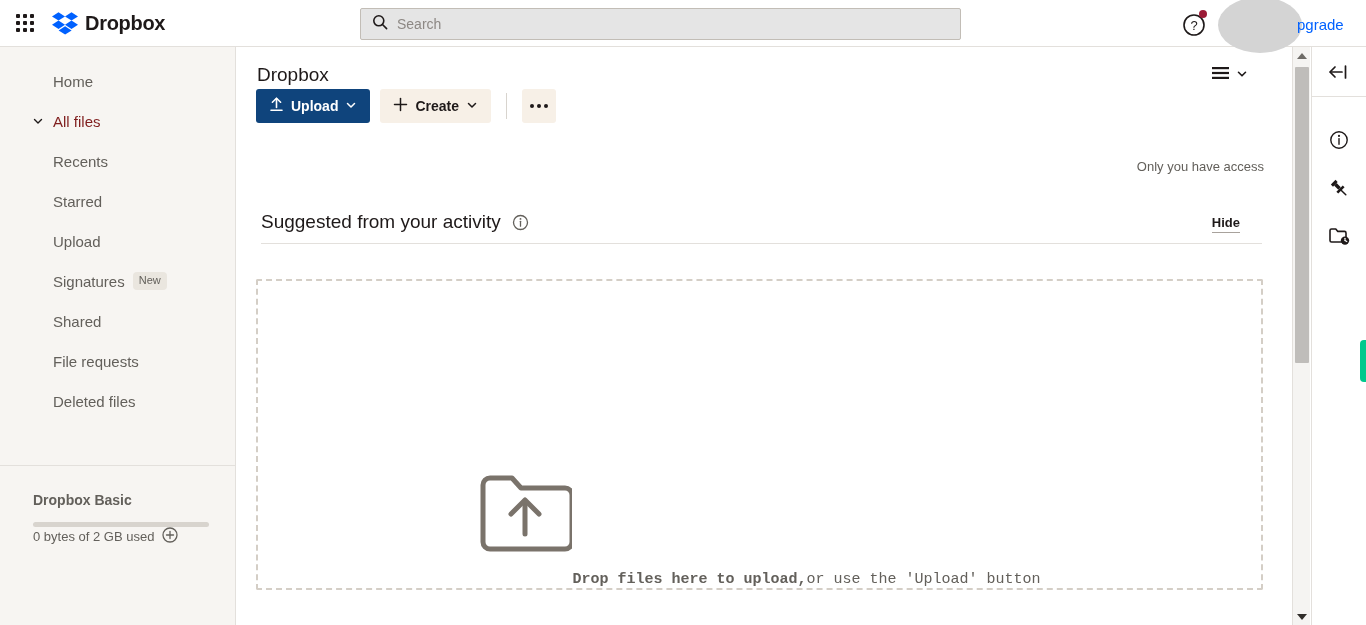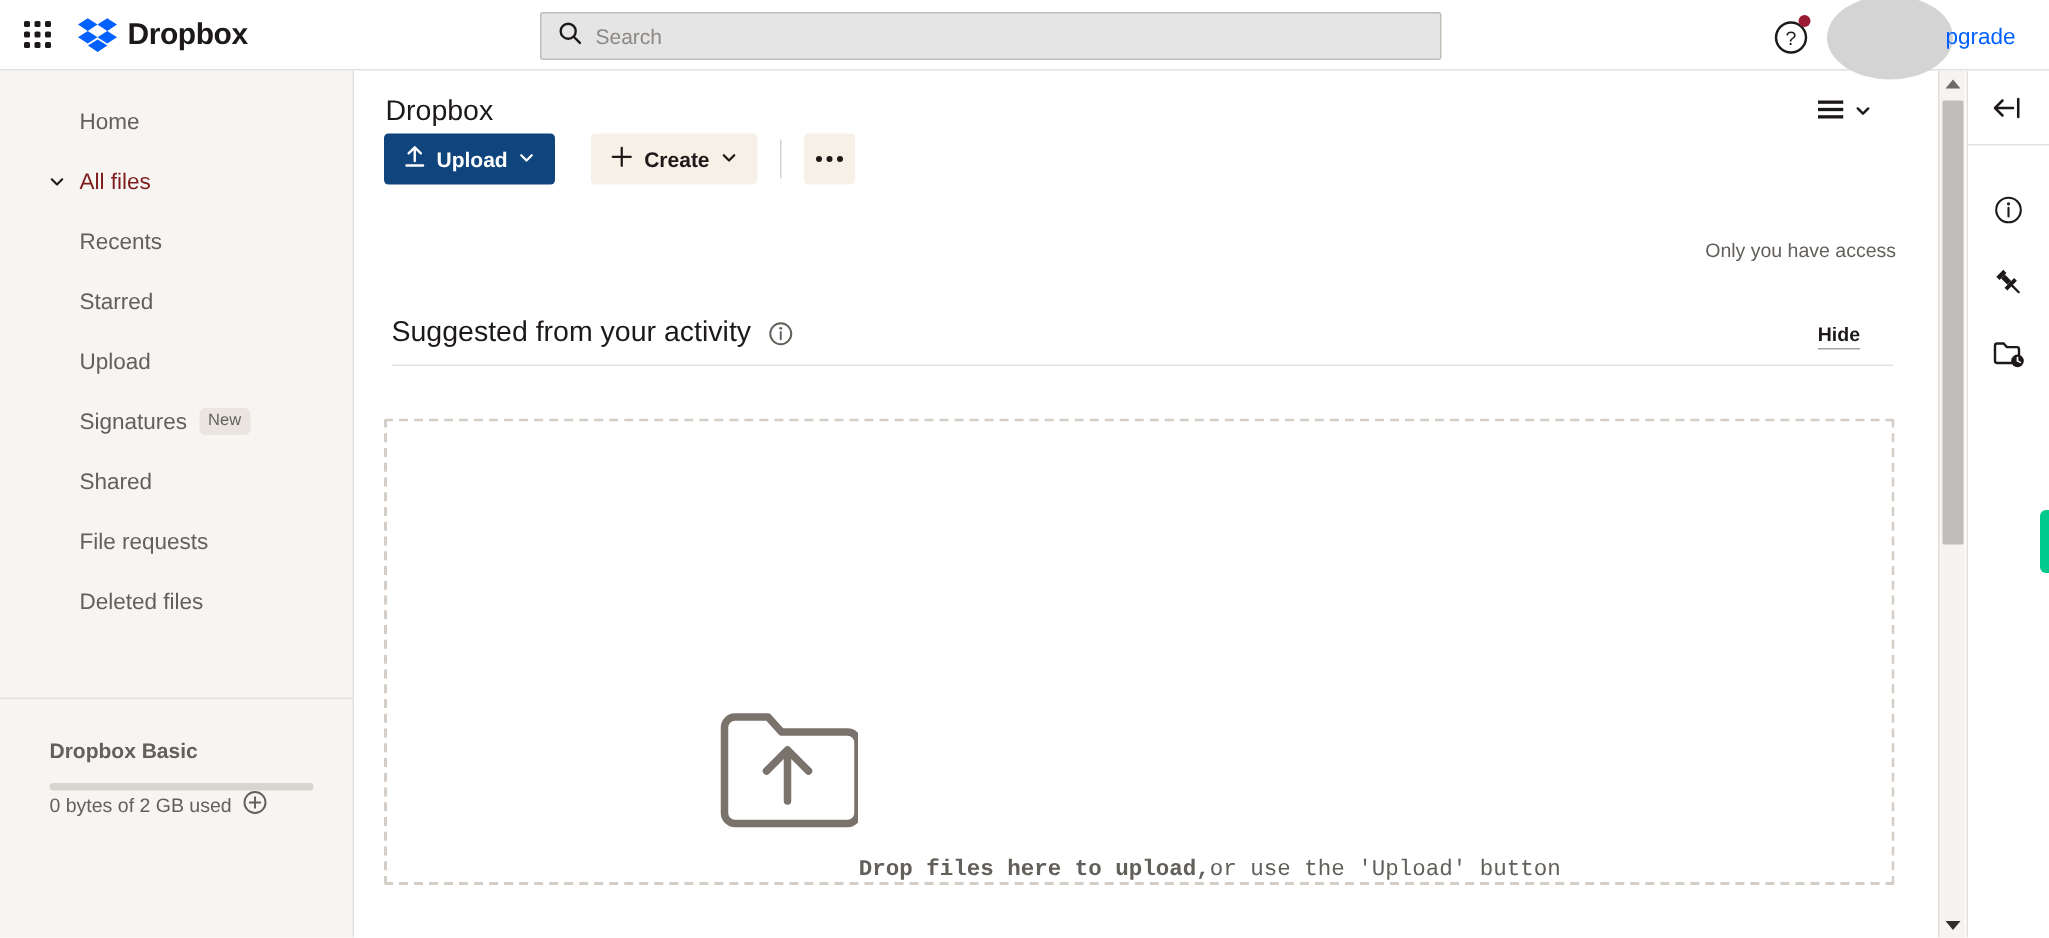--- a/index.html
+++ b/index.html
@@ -118,21 +118,21 @@
   }
 
   .toolbar { position: absolute; top: 42px; left: 19px; display: flex; align-items: center; }
   .btn {
     height: 34px; display: inline-flex; align-items: center;
     border-radius: 3px; font-size: 14px; font-weight: bold;
     cursor: pointer; border: none; padding: 0 13px; gap: 7px;
     font-family: "Liberation Sans", sans-serif;
   }
   .btn-upload { background: #0f447c; color: #fff; }
-  .btn-create { background: #f7f0e7; color: #1e1919; margin-left: 24px; }
+  .btn-create { background: #f7f0e7; color: #1e1919; margin-left: 10px; }
   .tb-sep { width: 1px; height: 26px; background: #d8d4ce; margin: 0 15px; }
   .btn-more {
     background: #f7f0e7; width: 34px; height: 34px;
     border-radius: 3px; display: flex; align-items: center;
     justify-content: center; gap: 3px; cursor: pointer;
   }
   .btn-more i { width: 4px; height: 4px; border-radius: 50%; background: #1e1919; display: block; }
 
   .access-note {
     position: absolute; top: 112px; right: 46px;

